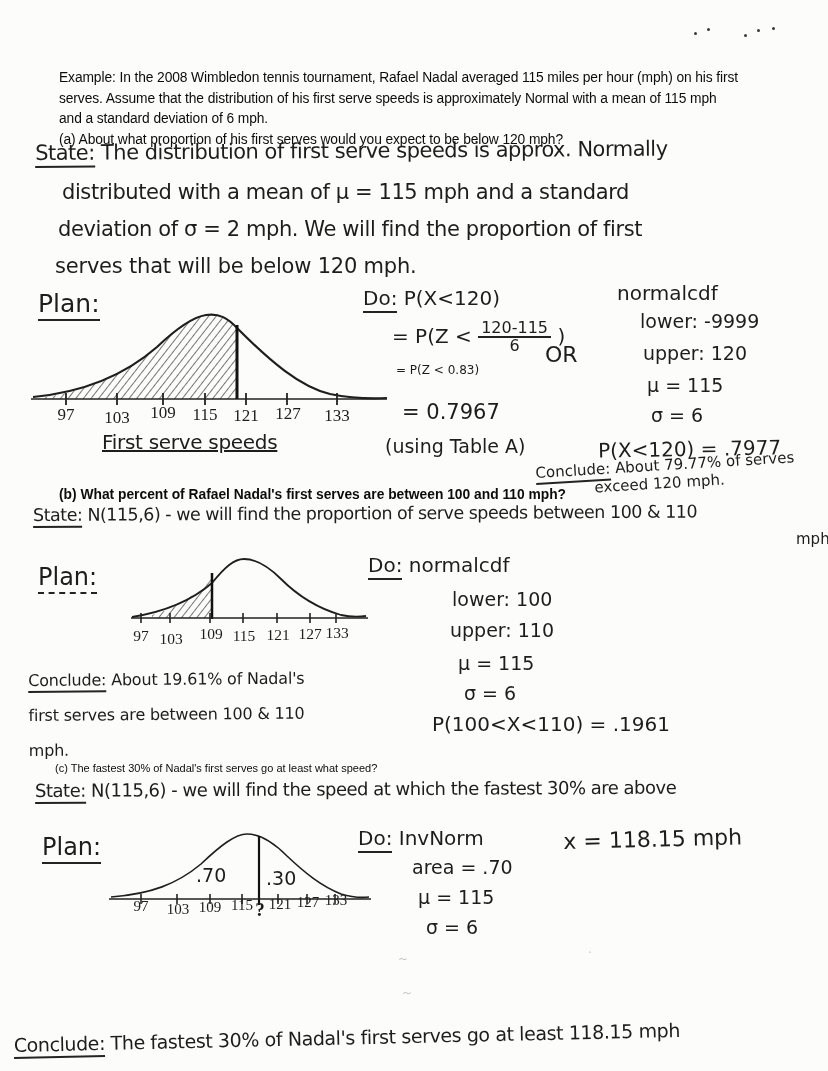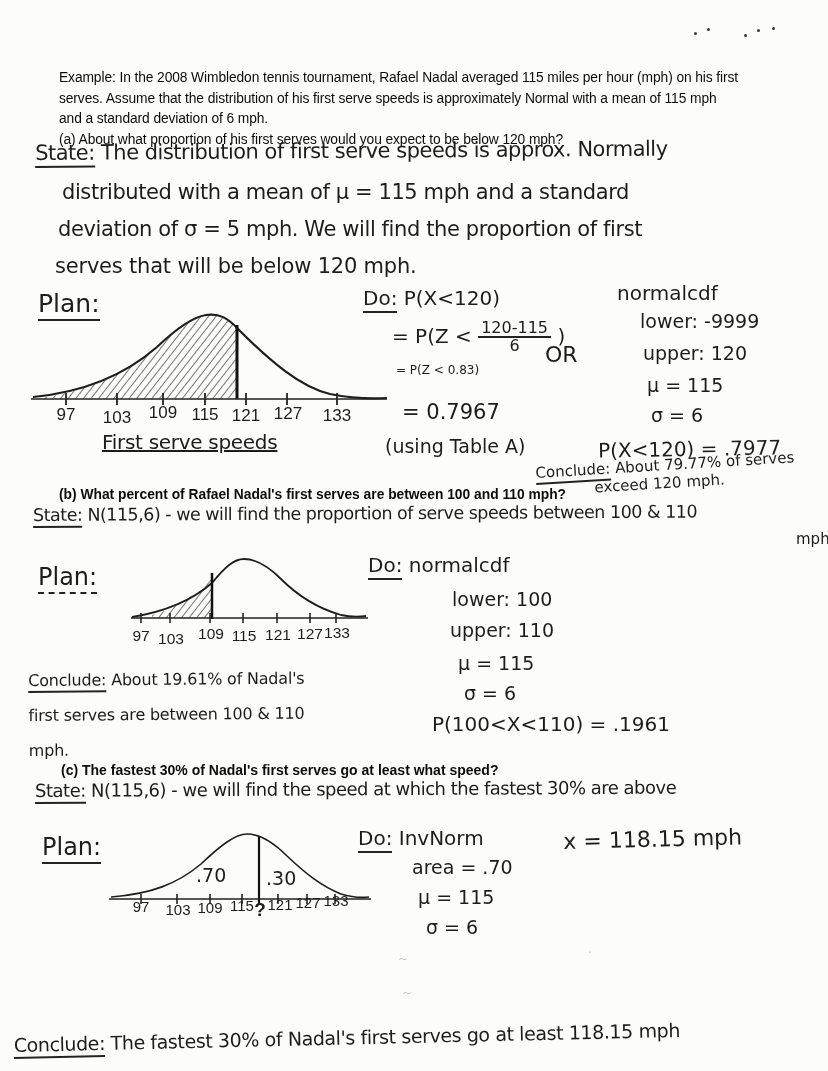--- a/index.html
+++ b/index.html
@@ -4,21 +4,21 @@
 <style>
   html,body{margin:0;padding:0;background:#e8e8e8;}
   .page{position:relative;width:828px;height:1071px;background:#fcfcfa;overflow:hidden;
         font-family:"DejaVu Sans",sans-serif;}
   .abs{position:absolute;}
   .print{font-family:"Liberation Sans",sans-serif;color:#0c0c0c;}
   .hand{font-family:"DejaVu Sans",sans-serif;color:#1d1d1d;}
   .nw{white-space:nowrap;}
   .ul{border-bottom:2px solid #232323;padding-bottom:1px;}
   .uld{border-bottom:2px dashed #232323;padding-bottom:1px;}
-  .tick{position:absolute;transform:translateX(-50%);font-family:Liberation Sans, sans-serif;color:#1d1d1d;text-align:right;}
+  .tick{position:absolute;transform:translateX(-50%);font-family:Liberation Serif, serif;color:#1d1d1d;text-align:right;}
   .frac{display:inline-block;vertical-align:middle;text-align:center;line-height:1.0;font-size:16px;}
   .frac .num{display:block;padding:0 3px;}
   .frac .den{display:block;border-top:2px solid #222;padding:0 3px;}
   .speck{position:absolute;width:3px;height:3px;background:#3a3a3a;border-radius:50%;}
   .smudge{position:absolute;color:#9a9a9a;opacity:.55;font-size:12px;font-family:"DejaVu Sans",sans-serif;}
 </style>
 </head>
 <body>
 
 <div class="page">
@@ -34,21 +34,21 @@
     <div>serves.  Assume that the distribution of his first serve speeds is approximately Normal with a mean of 115 mph</div>
     <div>and a standard deviation of 6 mph.</div>
     <div>(a) About what proportion of his first serves would you expect to be below 120 mph?</div>
   </div>
 
   <div class="abs hand nw" style="left:35px;top:141px;font-size:21px;letter-spacing:-0.5px;transform:rotate(-0.4deg);transform-origin:left top;">
     <span class="ul">State:</span>
     <span>The distribution of first serve speeds is approx. Normally</span>
   </div>
   <div class="abs hand nw" style="left:62px;top:180px;font-size:21px;letter-spacing:-0.4px;">distributed with a mean of μ = 115 mph and a standard</div>
-  <div class="abs hand nw" style="left:58px;top:217px;font-size:21px;letter-spacing:-0.4px;">deviation of σ = 5 mph. We will find the proportion of first</div>
+  <div class="abs hand nw" style="left:58px;top:217px;font-size:21px;letter-spacing:-0.4px;">deviation of σ = 2 mph. We will find the proportion of first</div>
   <div class="abs hand nw" style="left:55px;top:254px;font-size:21px;letter-spacing:-0.2px;">serves that will be below 120 mph.</div>
 
   <div class="abs hand nw" style="left:38px;top:289px;font-size:25px;"><span class="ul">Plan:</span></div>
 
   <svg class="abs" style="left:25px;top:297px;" width="370" height="115" viewBox="0 0 370 115">
     <defs>
       <pattern id="hatch" width="6" height="6" patternUnits="userSpaceOnUse" patternTransform="rotate(38)">
         <line x1="0" y1="0" x2="0" y2="6" stroke="#2c2c2c" stroke-width="1.3"></line>
       </pattern>
     </defs>
@@ -155,21 +155,21 @@
 
   <div class="abs hand nw" style="left:28px;top:663px;font-size:16px;letter-spacing:-0.2px;transform:rotate(-0.5deg);transform-origin:left top;line-height:35px;">
     <div>
       <span class="ul">Conclude:</span>
       <span>About 19.61% of Nadal's</span>
     </div>
     <div>first serves are between 100 &amp; 110</div>
     <div>mph.</div>
   </div>
 
-  <div class="abs print nw" style="left:61px;top:762px;font-size:14px;font-weight:700;">(c) The fastest 30% of Nadal's first serves go at least what speed?</div>
+  <div class="abs print nw" style="left:55px;top:762px;font-size:11px;font-weight:400;">(c) The fastest 30% of Nadal's first serves go at least what speed?</div>
 
   <div class="abs hand nw" style="left:35px;top:780px;font-size:18px;letter-spacing:-0.5px;transform:rotate(-0.3deg);transform-origin:left top;">
     <span class="ul">State:</span>
     <span>N(115,6) - we will find the speed at which the fastest 30% are above</span>
   </div>
 
   <div class="abs hand nw" style="left:42px;top:833px;font-size:24px;"><span class="ul">Plan:</span></div>
 
   <svg class="abs" style="left:103px;top:822px;" width="275" height="88" viewBox="0 0 275 88">
     <path fill="none" stroke="#1e1e1e" stroke-width="1.6" d="M8,75 C48,72 74,62 98,42 C117,24 132,12 144,12 C157,12 170,20 184,34 C202,51 218,64 238,72 C248,75 258,76 266,75"></path>

